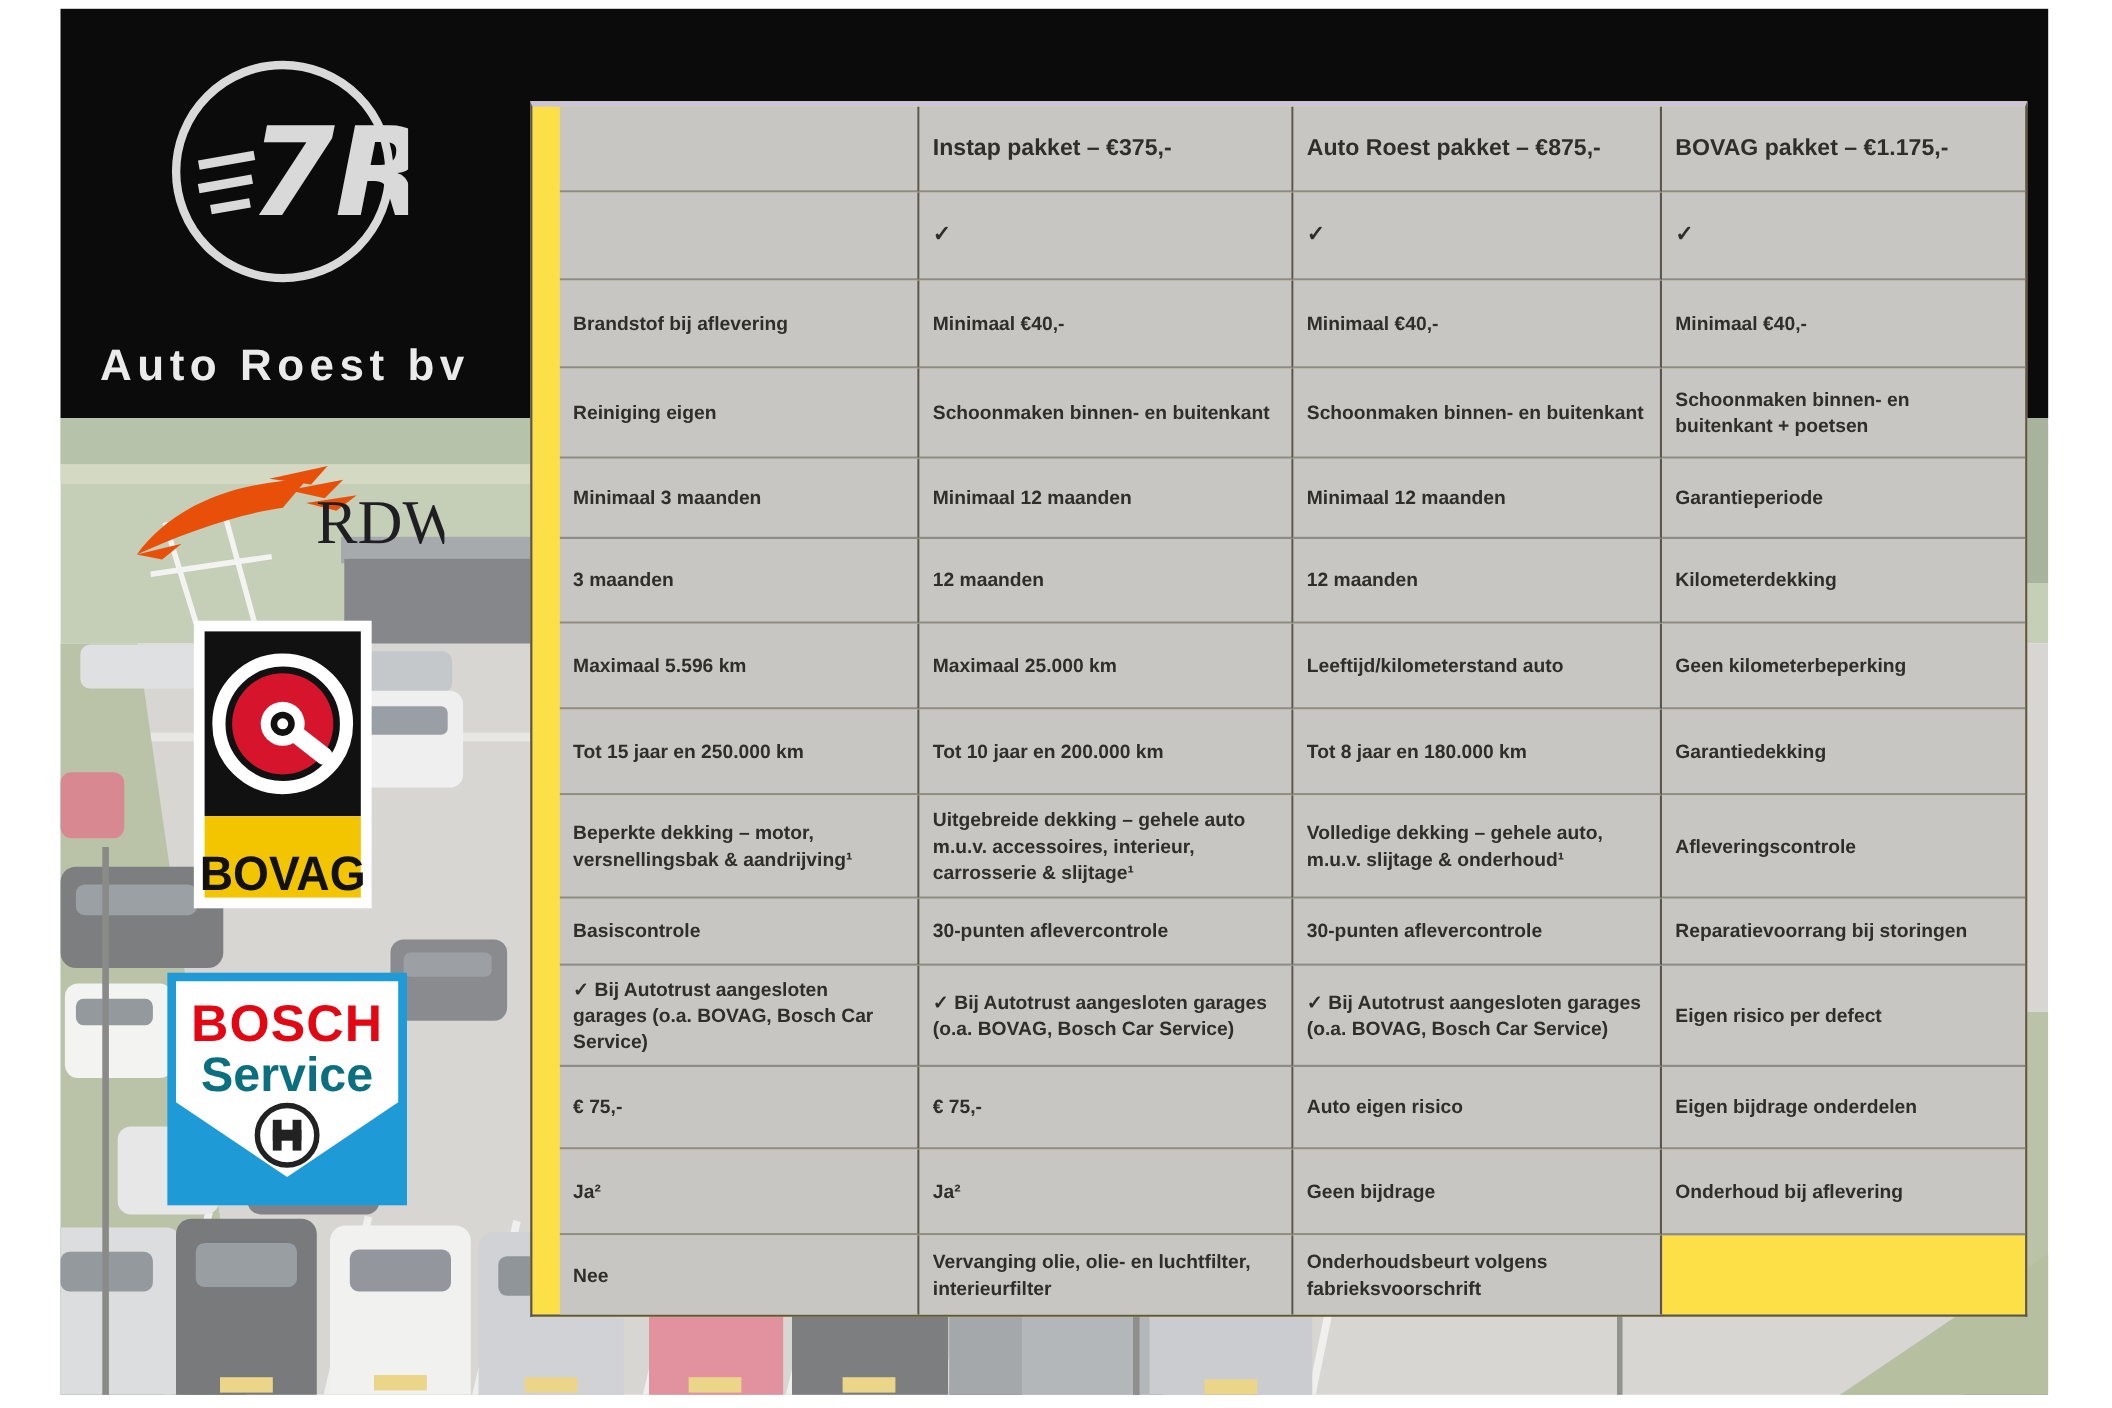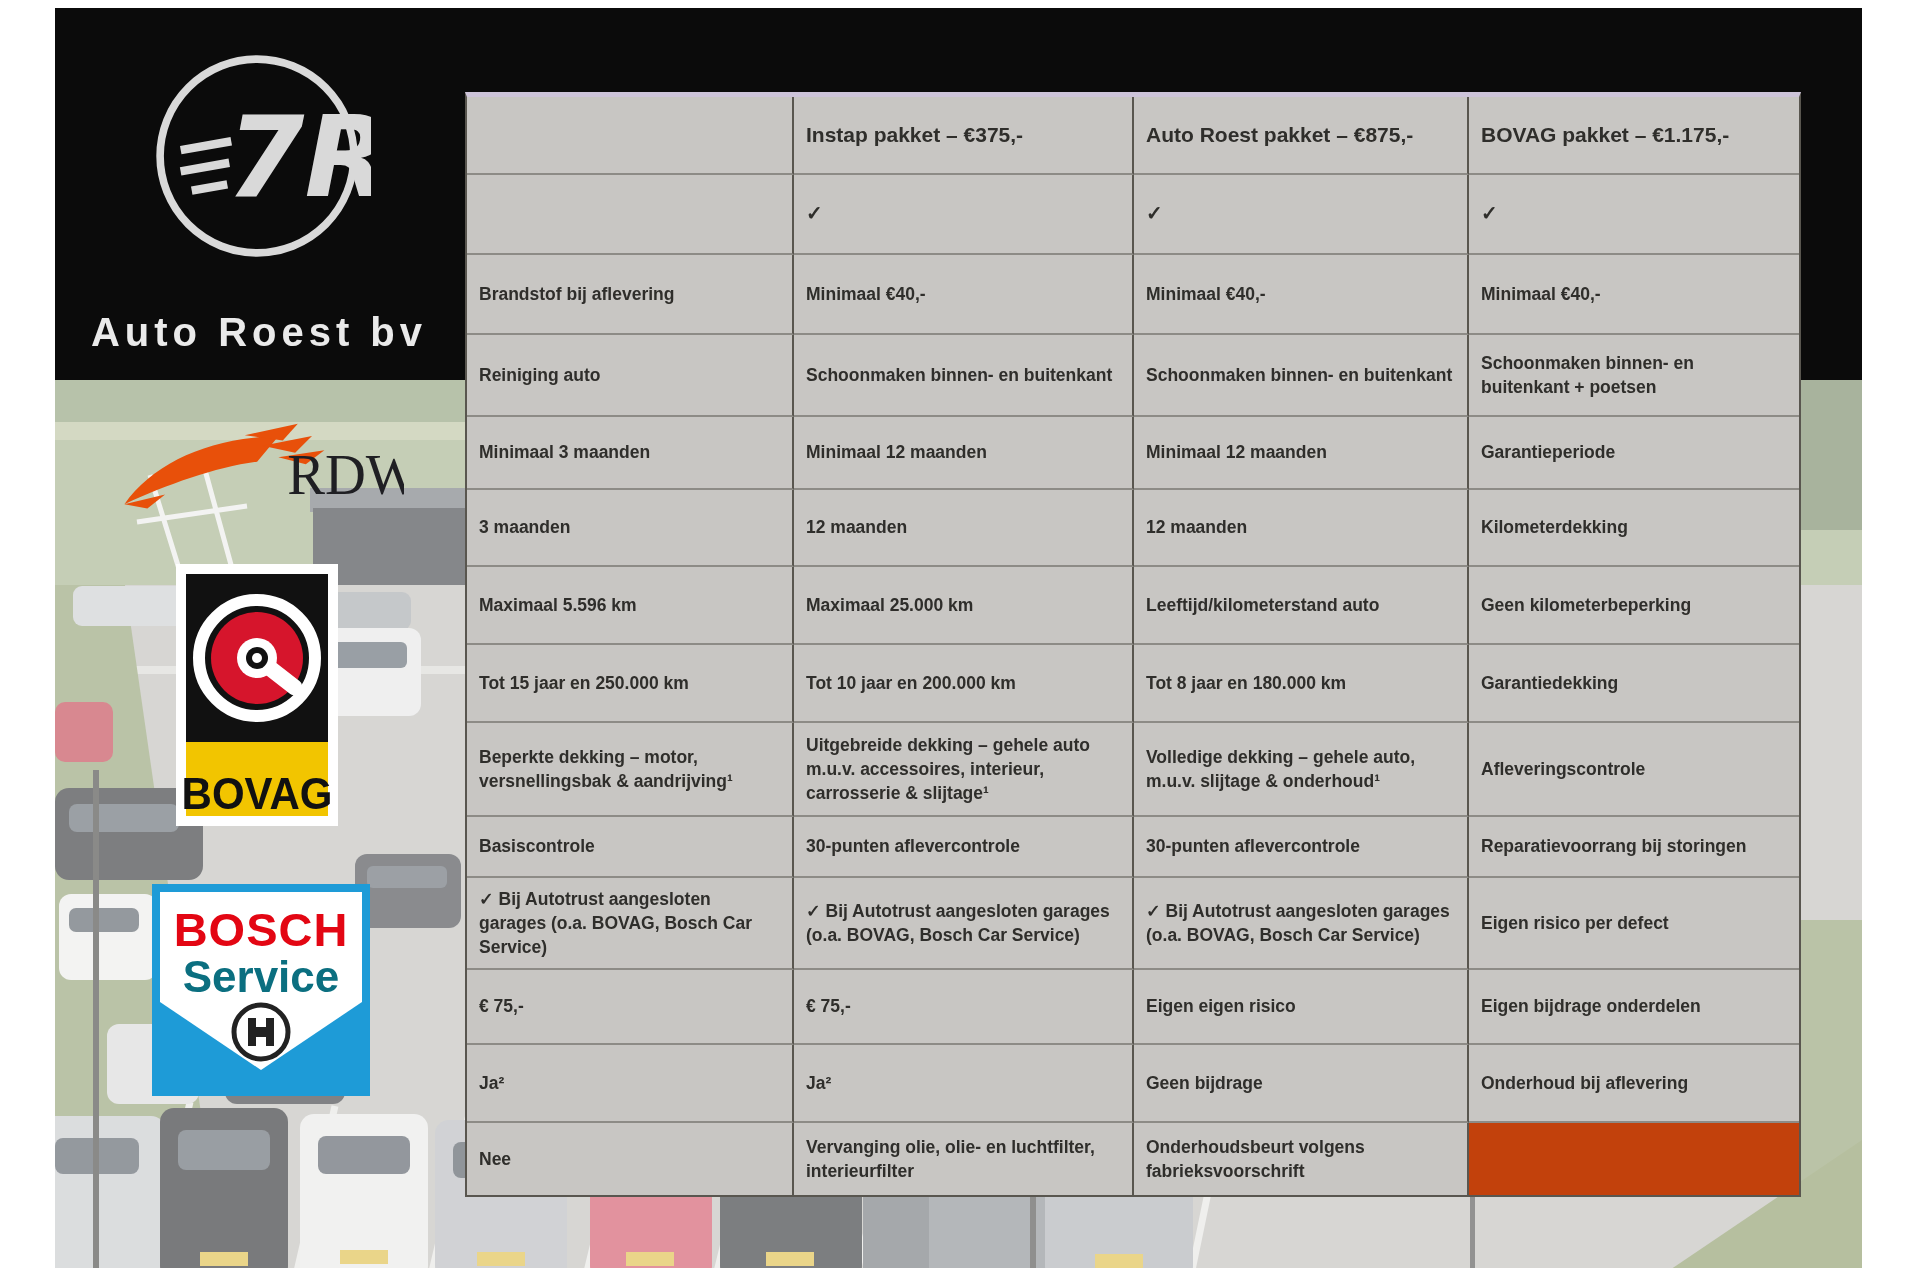--- a/index.html
+++ b/index.html
@@ -14,26 +14,26 @@
   .ar-logo{position:absolute;left:88px;top:34px;width:228px;height:228px;}
   .company-name{position:absolute;left:18px;top:302px;width:372px;text-align:center;
                 color:#eaeaea;font-weight:700;font-size:40px;letter-spacing:5px;}
 
   
   .rdw-logo{position:absolute;left:112px;top:410px;width:292px;height:114px;z-index:3;}
   .bovag-logo{position:absolute;left:176px;top:564px;width:162px;height:262px;z-index:3;}
   .bosch-logo{position:absolute;left:152px;top:884px;width:218px;height:212px;z-index:3;}
 
   
-  .cmp-table{position:absolute;left:465px;top:92px;z-index:4;
+  .cmp-table{position:absolute;left:482px;top:92px;z-index:4;
     display:grid;
     grid-template-columns:327px 340px 335px 330px;
     grid-template-rows:78px 80px 80px 82px 73px 77px 78px 78px 94px 61px 92px 75px 78px 72px;
     border:2px solid #59564f;border-top:5px solid #cdc4d9;
-    background:#c2410c;}
+    background:#fde047;padding-left:25px;}
   .td{box-sizing:border-box;border-right:2px solid #59564f;border-bottom:2px solid #8d8b86;
       display:flex;align-items:center;padding:6px 14px 6px 12px;
       color:#2f2e2b;font-weight:700;font-size:17.5px;line-height:1.38;background:#c8c6c3;}
   .td:nth-child(4n){border-right:none;}
   .td:nth-child(n+53){border-bottom:none;}
   .td:nth-child(-n+4){font-size:21px;}
   .td.check{font-size:20px;}
 </style>
 </head>
 <body>
@@ -173,21 +173,21 @@
     <div class="td"></div>
     <div class="td check">✓</div>
     <div class="td check">✓</div>
     <div class="td check">✓</div>
 
     <div class="td">Brandstof bij aflevering</div>
     <div class="td">Minimaal €40,-</div>
     <div class="td">Minimaal €40,-</div>
     <div class="td">Minimaal €40,-</div>
 
-    <div class="td">Reiniging auto</div>
+    <div class="td">Reiniging eigen</div>
     <div class="td">Schoonmaken binnen- en buitenkant</div>
     <div class="td">Schoonmaken binnen- en buitenkant</div>
     <div class="td">Schoonmaken binnen- en buitenkant + poetsen</div>
 
     <div class="td">Minimaal 3 maanden</div>
     <div class="td">Minimaal 12 maanden</div>
     <div class="td">Minimaal 12 maanden</div>
 
     <div class="td">Garantieperiode</div>
     <div class="td">3 maanden</div>
@@ -215,21 +215,21 @@
     <div class="td">30-punten aflevercontrole</div>
 
     <div class="td">Reparatievoorrang bij storingen</div>
     <div class="td">✓ Bij Autotrust aangesloten garages (o.a. BOVAG, Bosch Car Service)</div>
     <div class="td">✓ Bij Autotrust aangesloten garages (o.a. BOVAG, Bosch Car Service)</div>
     <div class="td">✓ Bij Autotrust aangesloten garages (o.a. BOVAG, Bosch Car Service)</div>
 
     <div class="td">Eigen risico per defect</div>
     <div class="td">€ 75,-</div>
     <div class="td">€ 75,-</div>
-    <div class="td">Eigen eigen risico</div>
+    <div class="td">Auto eigen risico</div>
 
     <div class="td">Eigen bijdrage onderdelen</div>
     <div class="td">Ja²</div>
     <div class="td">Ja²</div>
     <div class="td">Geen bijdrage</div>
 
     <div class="td">Onderhoud bij aflevering</div>
     <div class="td">Nee</div>
     <div class="td">Vervanging olie, olie- en luchtfilter, interieurfilter</div>
     <div class="td">Onderhoudsbeurt volgens fabrieksvoorschrift</div>

